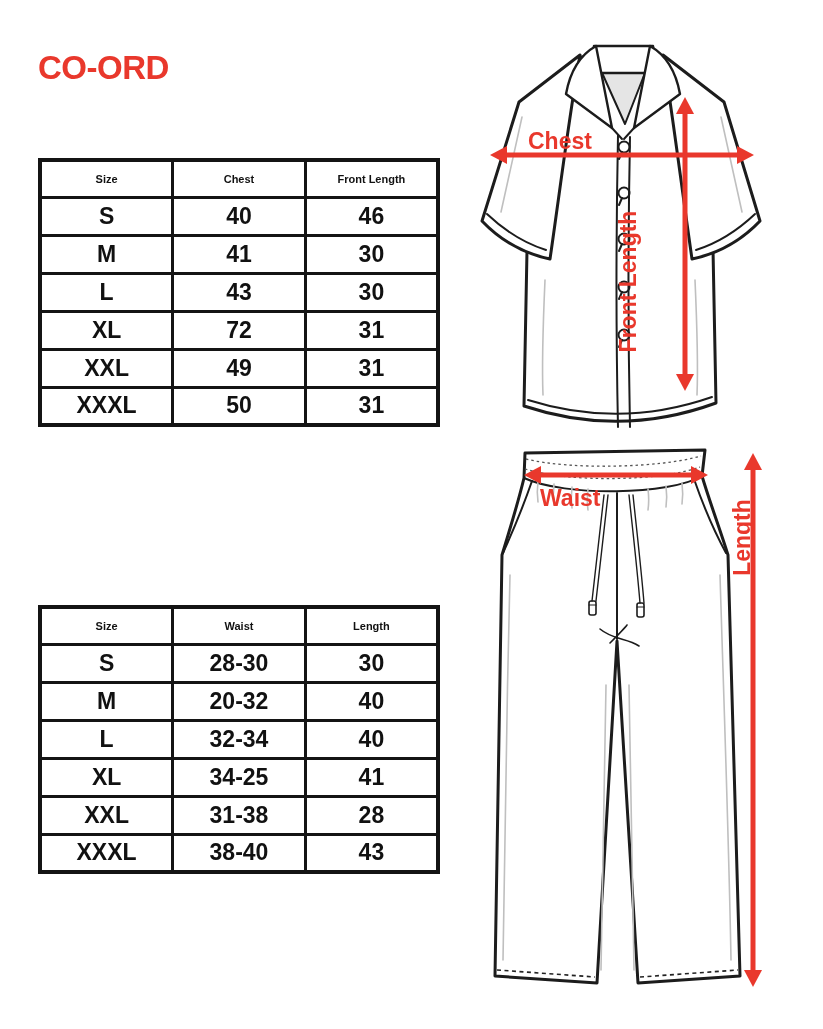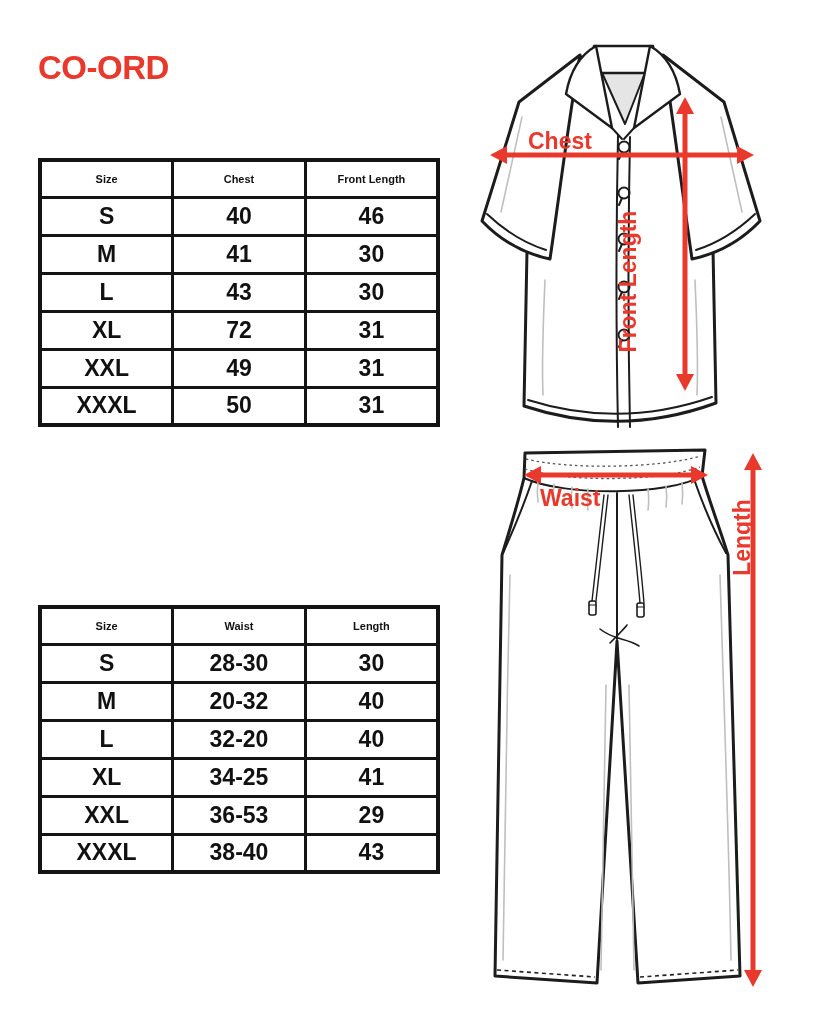--- a/index.html
+++ b/index.html
@@ -102,32 +102,32 @@
           <td>28-30</td>
           <td>30</td>
         </tr>
         <tr>
           <td>M</td>
           <td>20-32</td>
           <td>40</td>
         </tr>
         <tr>
           <td>L</td>
-          <td>32-20</td>
+          <td>32-34</td>
           <td>40</td>
         </tr>
         <tr>
           <td>XL</td>
           <td>34-25</td>
           <td>41</td>
         </tr>
         <tr>
           <td>XXL</td>
-          <td>36-53</td>
-          <td>29</td>
+          <td>31-38</td>
+          <td>28</td>
         </tr>
         <tr>
           <td>XXXL</td>
           <td>38-40</td>
           <td>43</td>
         </tr>
       </tbody>
   </table>
 
   <figure class="diagram shirt">

